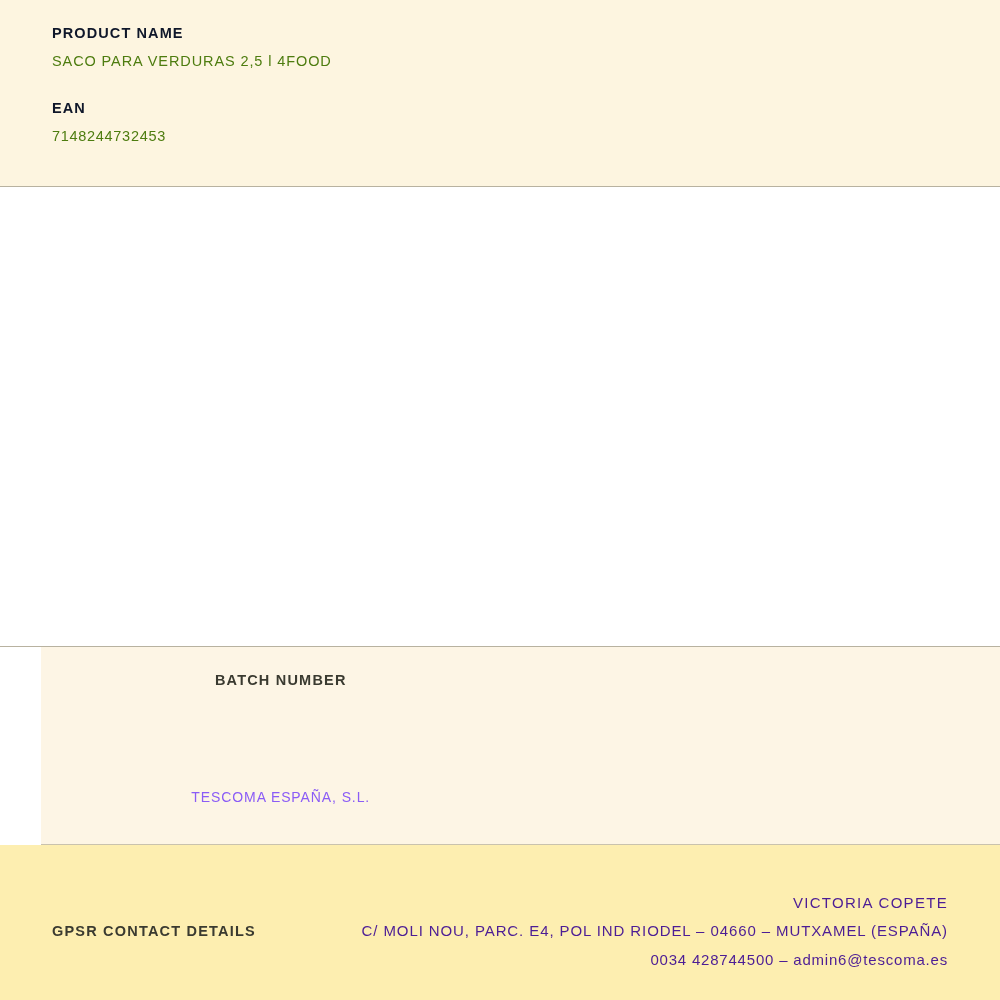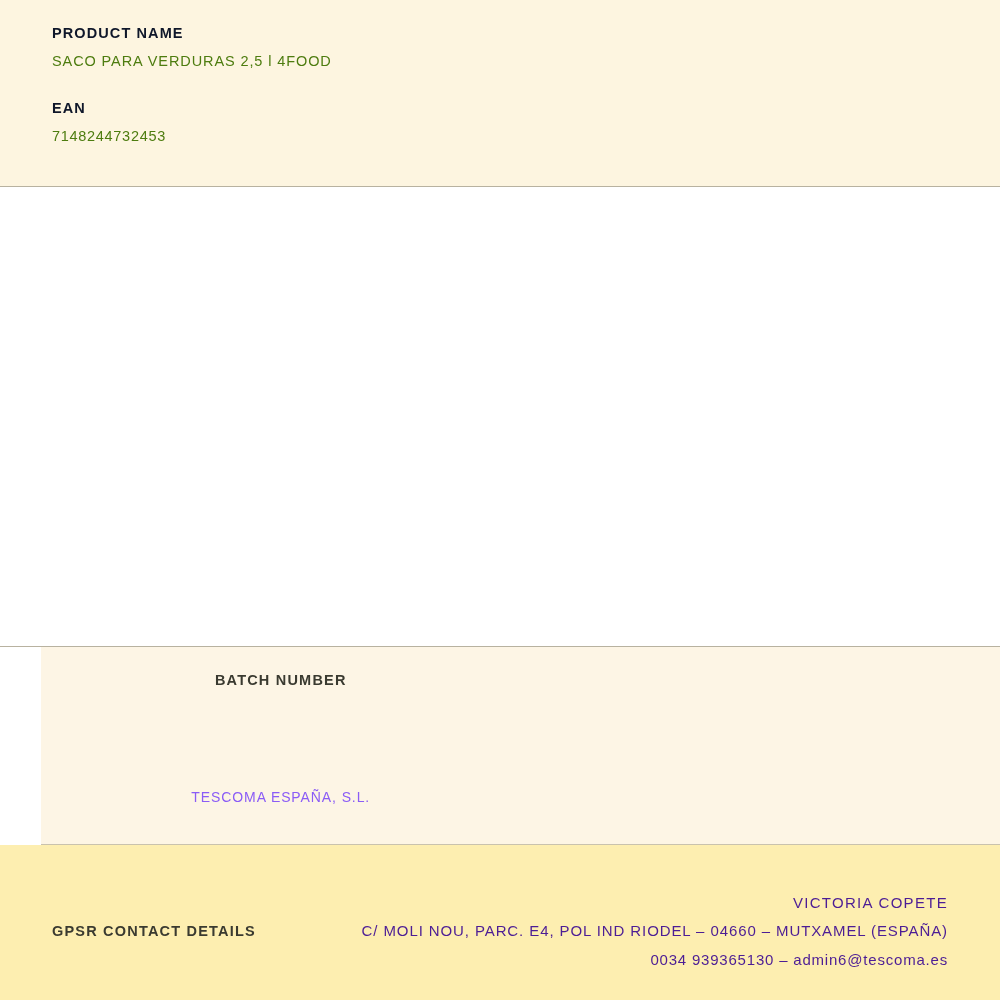--- a/index.html
+++ b/index.html
@@ -173,17 +173,17 @@
       <div class="cell">
       </div>
     </div>
   </section>
 
   <footer class="footer">
     <div class="footer-label">GPSR CONTACT DETAILS</div>
     <div class="footer-lines">
       <div class="footer-line contact-name">VICTORIA COPETE</div>
       <div class="footer-line">C/ MOLI NOU, PARC. E4, POL IND RIODEL – 04660 – MUTXAMEL (ESPAÑA)</div>
-      <div class="footer-line email-line">0034 939365130 – admin6@tescoma.es</div>
+      <div class="footer-line email-line">0034 428744500 – admin6@tescoma.es</div>
     </div>
   </footer>
 
 </div>
 
 </body></html>

